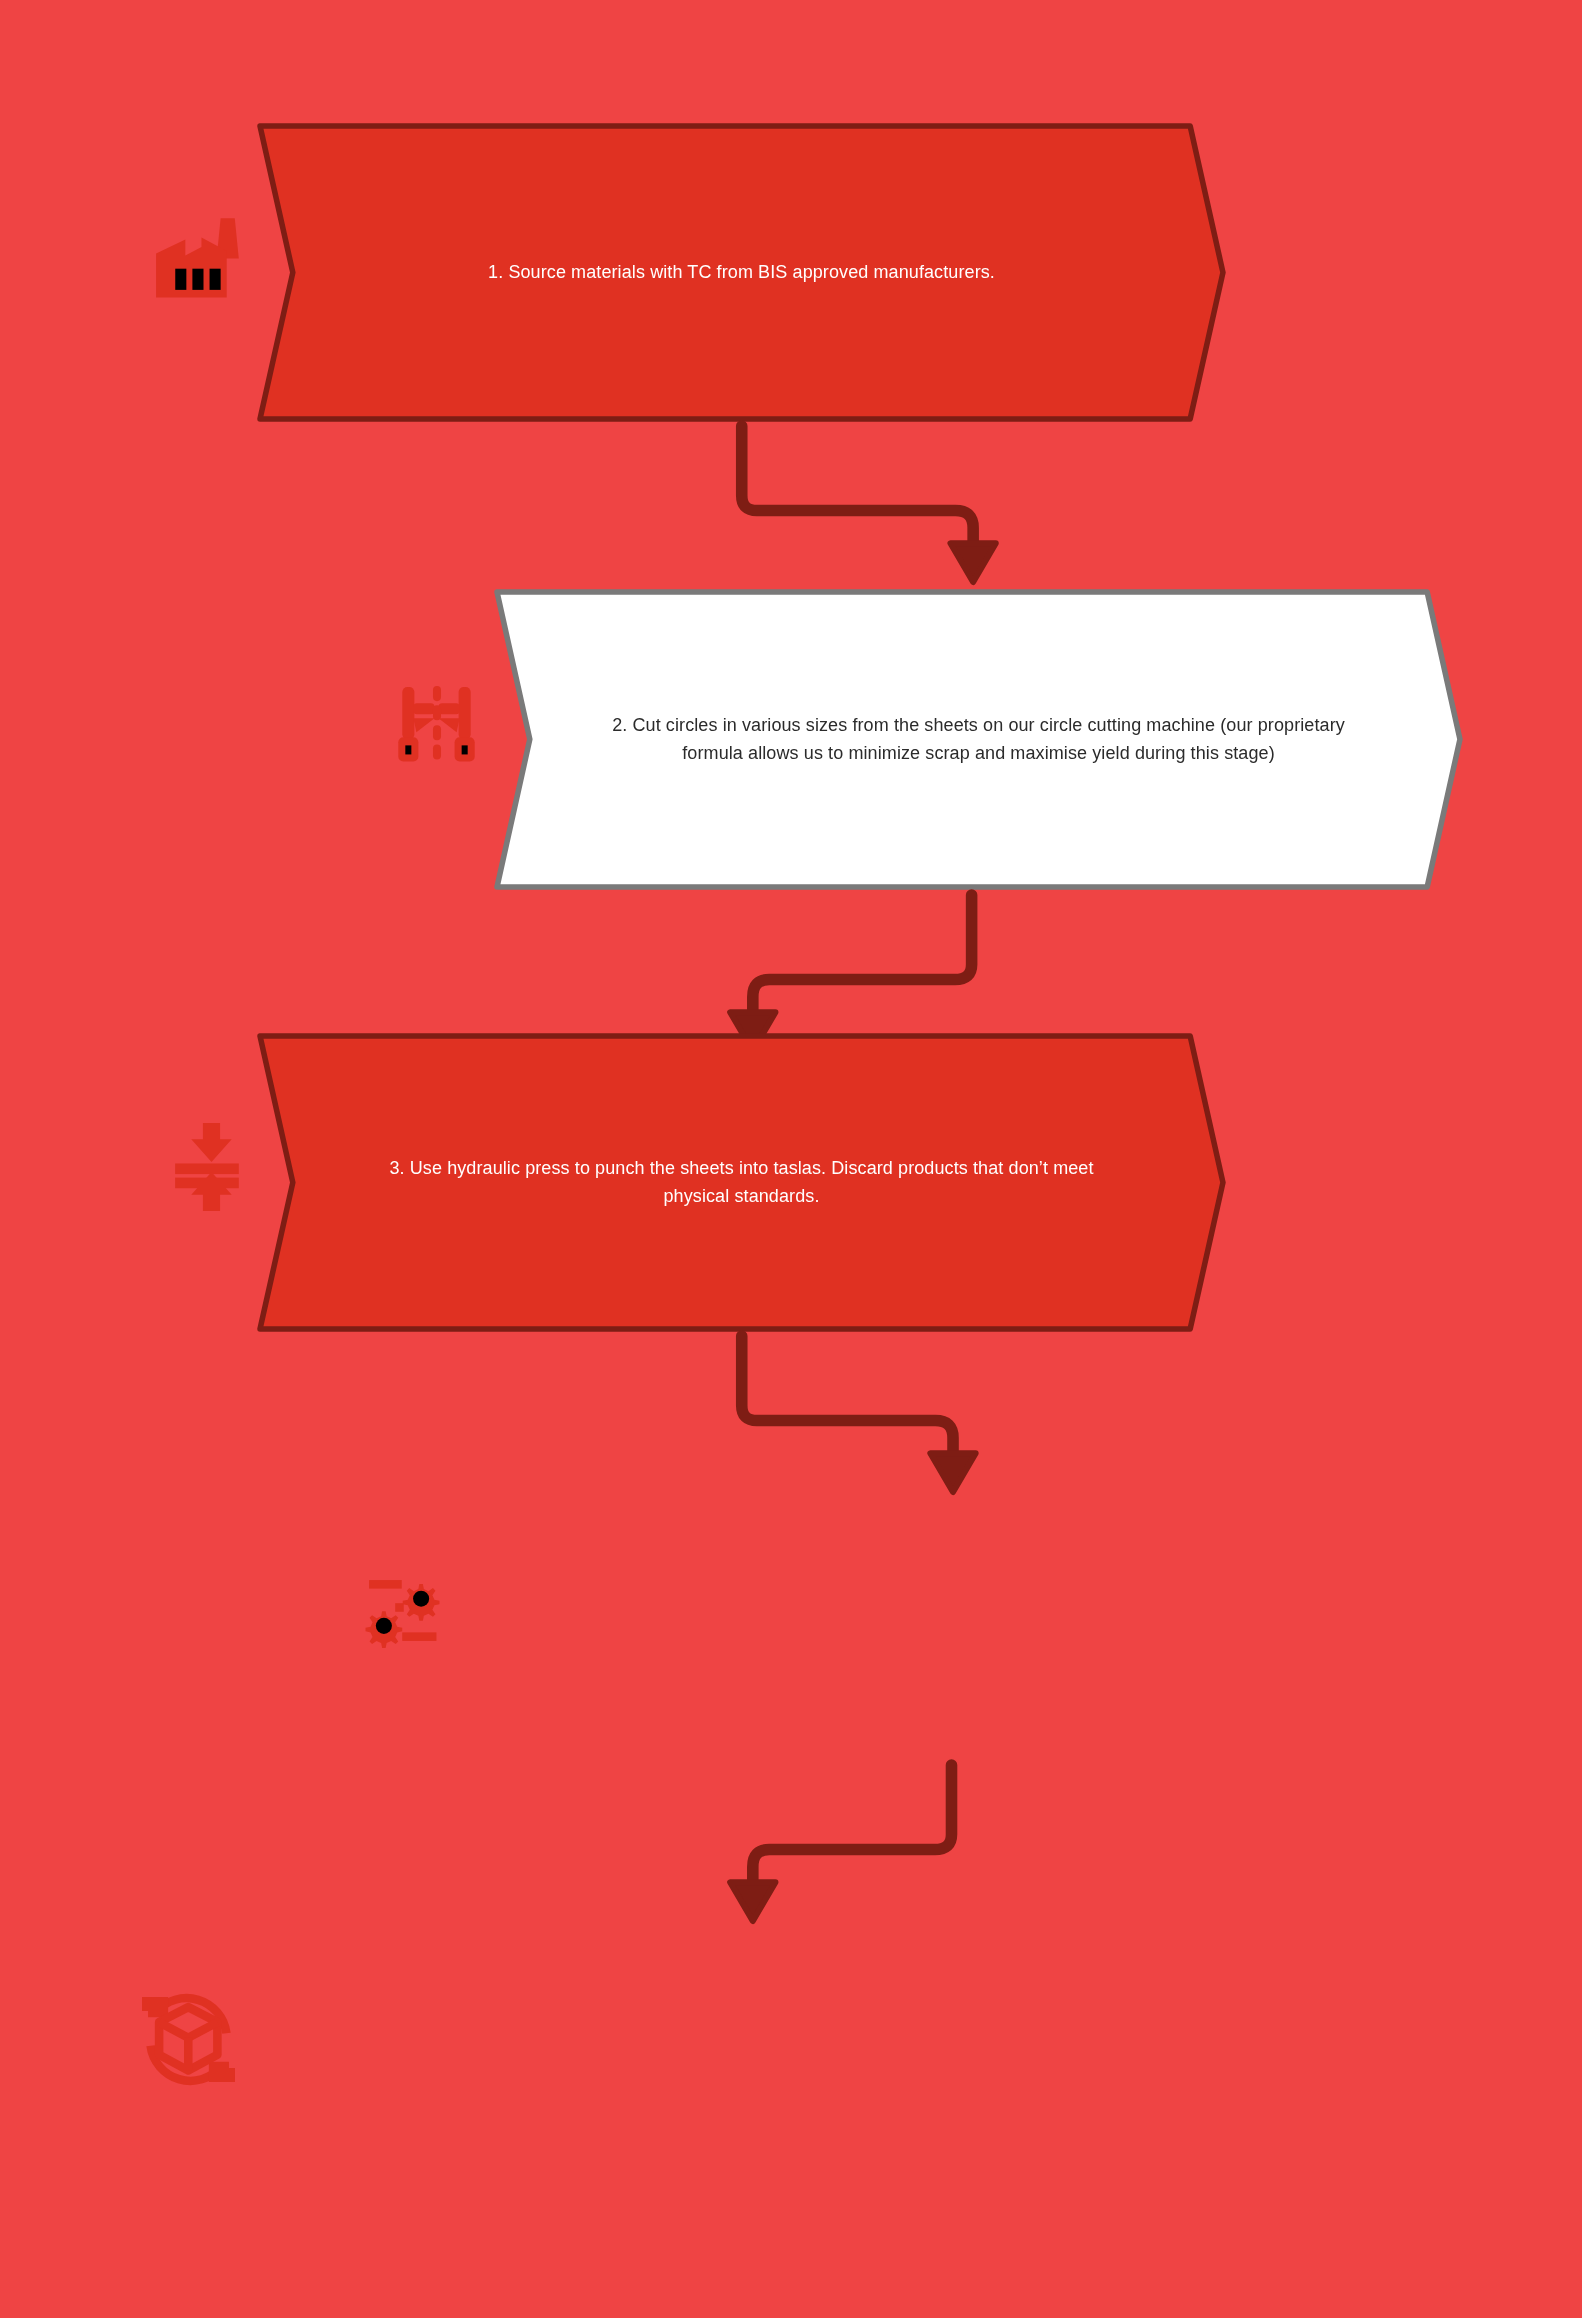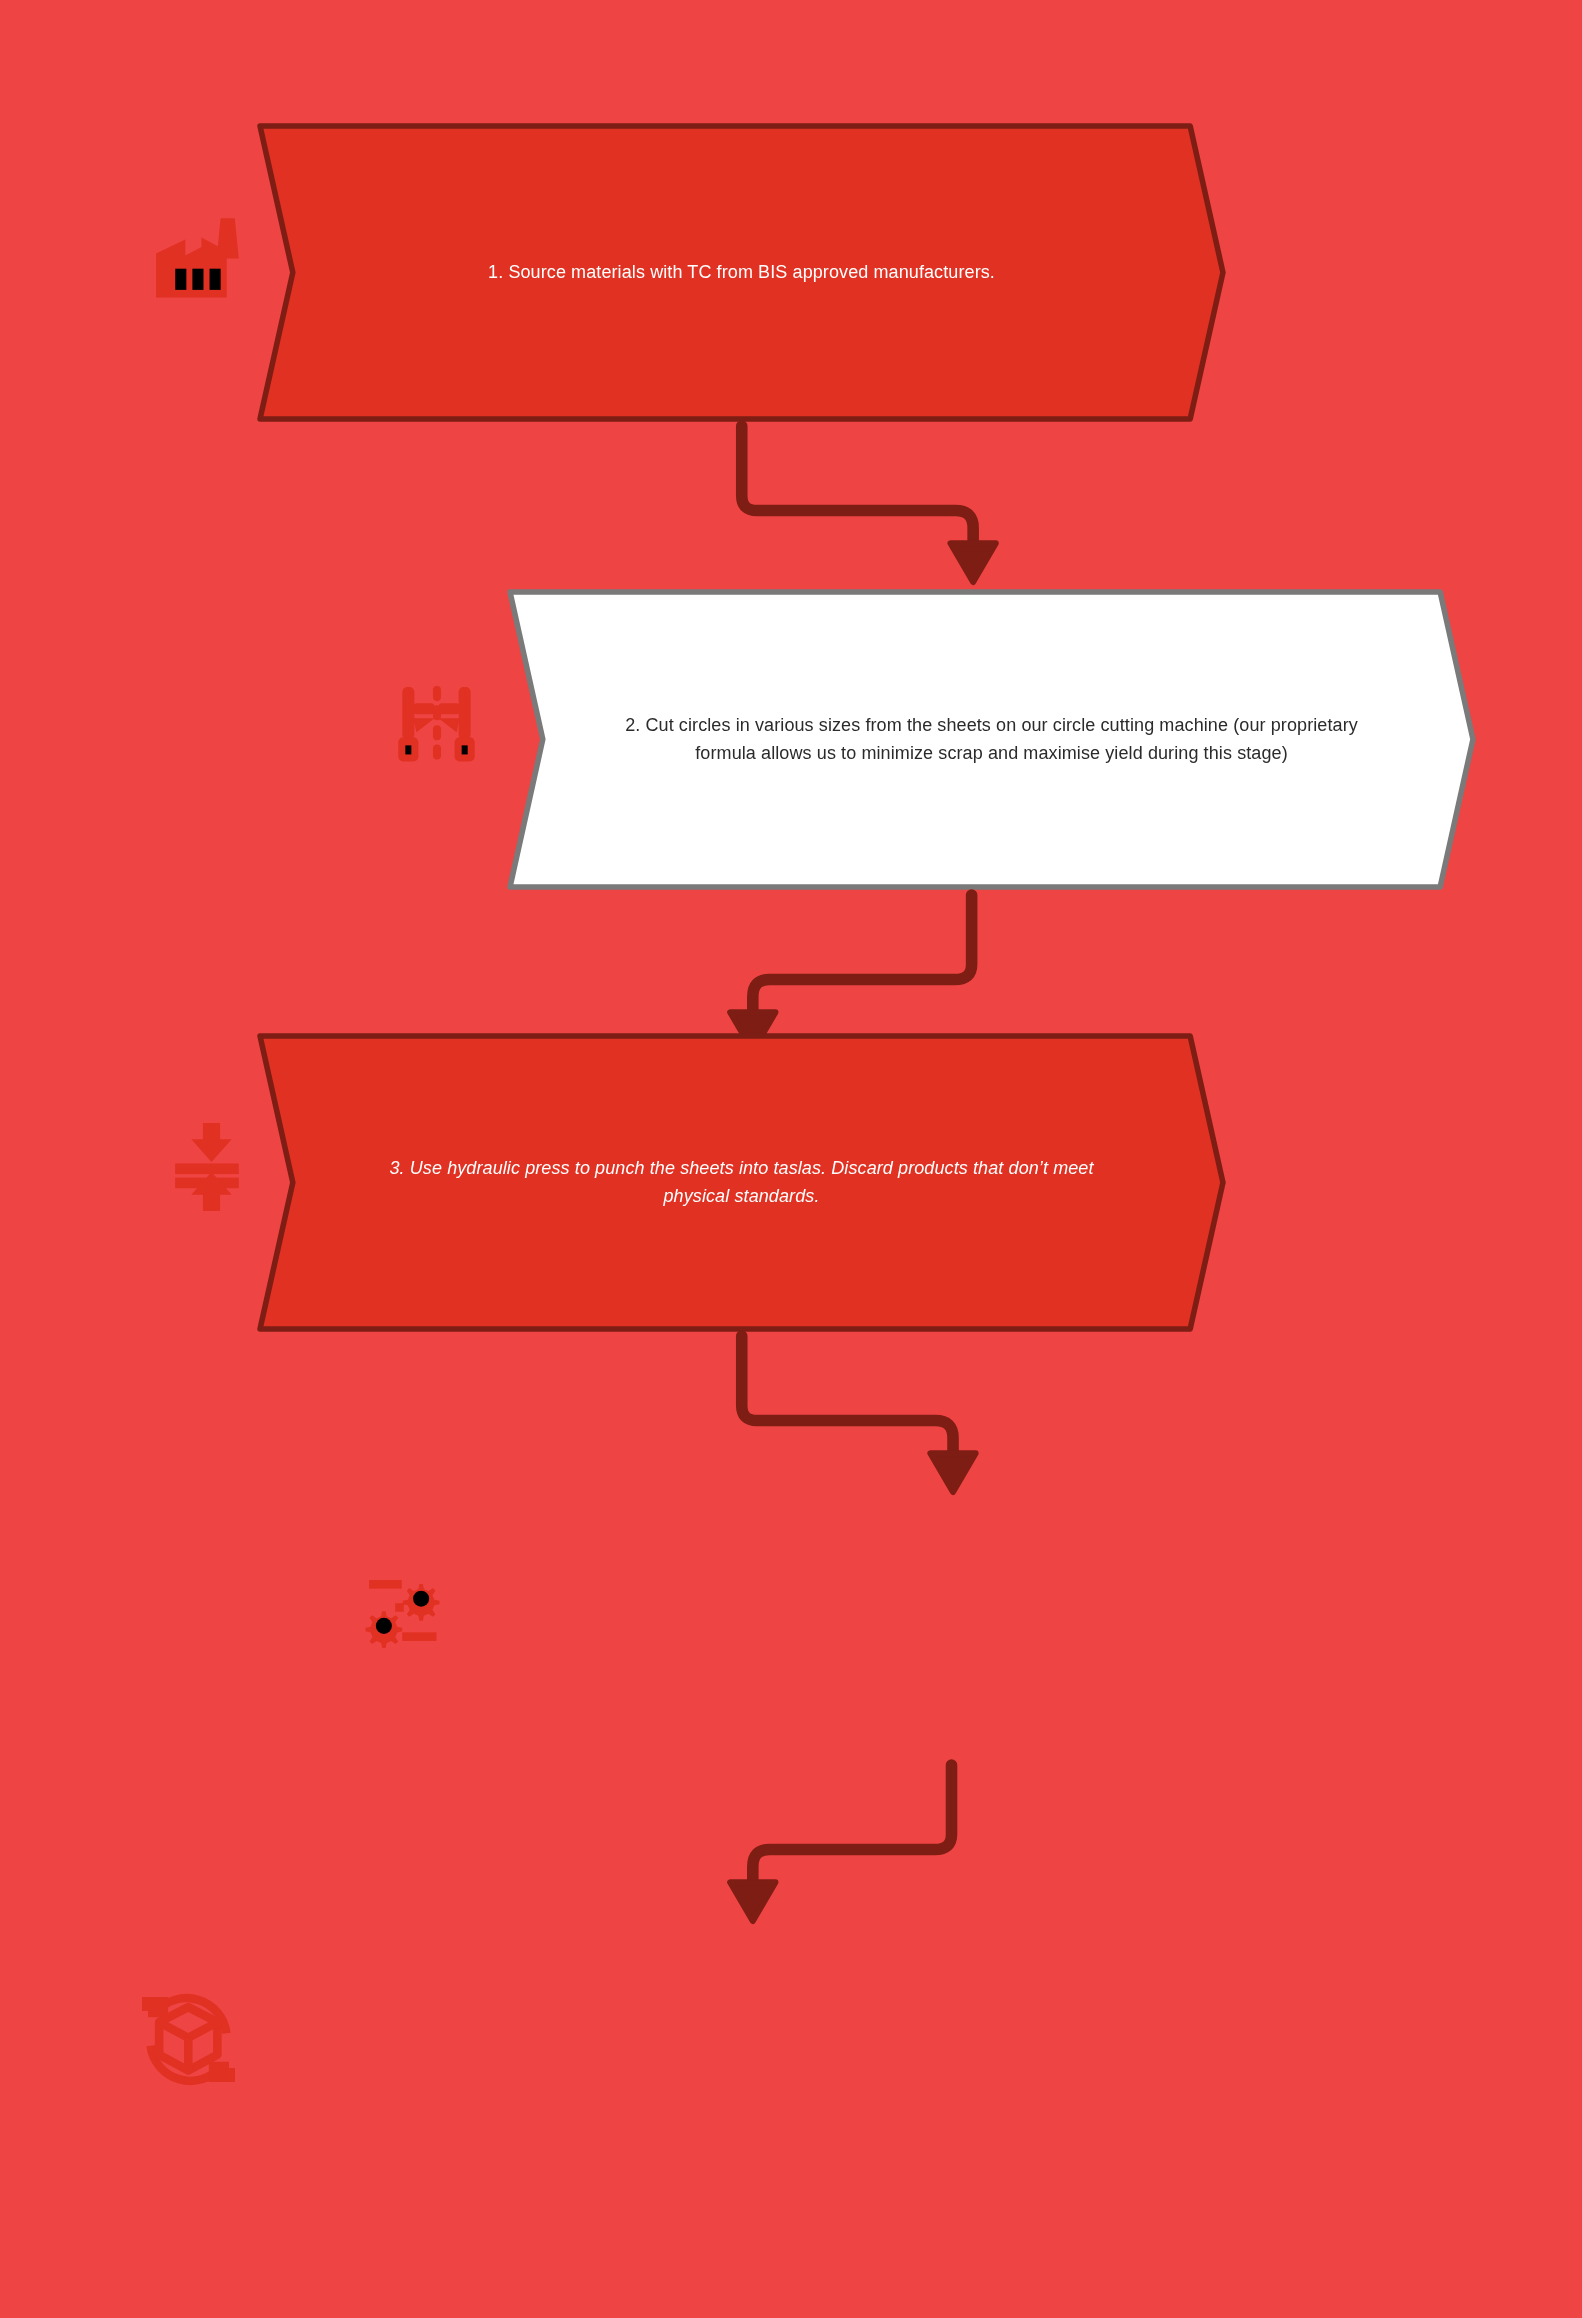--- a/index.html
+++ b/index.html
@@ -105,21 +105,21 @@
         <rect x="83" y="94" width="16" height="30" rx="8"></rect>
         <rect x="83" y="132" width="16" height="30" rx="8"></rect>
       </g>
       <g fill="#000000">
         <rect x="28" y="134" width="12" height="18"></rect>
         <rect x="140" y="134" width="12" height="18"></rect>
       </g>
     </svg>
   </div>
 
-  <div class="chev-wrap" style="left:505px; top:587px; width:973px; height:305px;text-decoration:underline;">
+  <div class="chev-wrap" style="left:492px; top:587px; width:973px; height:305px;text-decoration:underline;">
     <svg class="chev-svg" width="973" height="305" viewBox="0 0 1930 605" preserveAspectRatio="none">
       <path d="M 10,10 L 1855,10 L 1920,302 L 1855,595 L 10,595 L 75,302 Z" fill="#ffffff" stroke="#7a7a7a" stroke-width="11" stroke-linejoin="round"></path>
     </svg>
     <div class="chev-text txt-dark" style="font-size:18px;">
       <span>2.  Cut circles in various sizes from the sheets on our circle cutting machine (our proprietary formula allows us to minimize scrap and maximise yield during this stage)</span>
     </div>
   </div>
 
   <div class="connector" style="left:706px; top:890px; width:323px; height:166px;">
     <svg width="323" height="166" viewBox="0 0 640 330">
@@ -136,21 +136,21 @@
         <rect x="8" y="116" width="126" height="21"></rect>
         <polygon points="63,182 97,182 97,150 120,150 80,105 40,150 63,150"></polygon>
       </g>
     </svg>
   </div>
 
   <div class="chev-wrap" style="left:255px; top:1031px; width:973px; height:303px;">
     <svg class="chev-svg" width="973" height="303" viewBox="0 0 1930 600" preserveAspectRatio="none">
       <path d="M 10,10 L 1855,10 L 1920,300 L 1855,590 L 10,590 L 75,300 Z" fill="#e03122" stroke="#7e1d14" stroke-width="11" stroke-linejoin="round"></path>
     </svg>
-    <div class="chev-text txt-light" style="font-size:18px;font-style:italic;">
+    <div class="chev-text txt-light" style="font-size:18px;">
       <span>3.  Use hydraulic press to punch the sheets into taslas. Discard products that don’t meet physical standards.</span>
     </div>
   </div>
 
   <div class="connector" style="left:706px; top:1331px; width:323px; height:166px;">
     <svg width="323" height="166" viewBox="0 0 640 330">
       <path d="M 70,10 L 70,148 Q 70,178 100,178 L 455,178 Q 490,178 490,212 L 490,248" fill="none" stroke="#7e1d14" stroke-width="23" stroke-linecap="round"></path>
       <polygon points="445,243 535,243 490,320" fill="#7e1d14" stroke="#7e1d14" stroke-width="12" stroke-linejoin="round"></polygon>
     </svg>
   </div>

